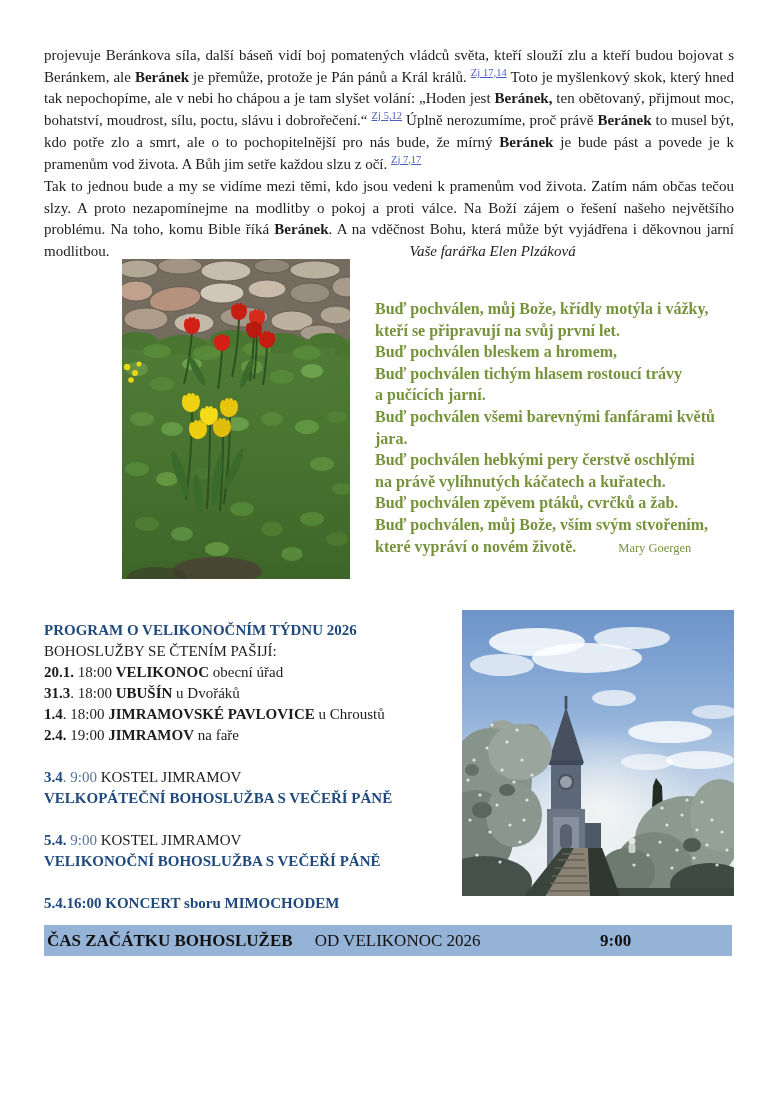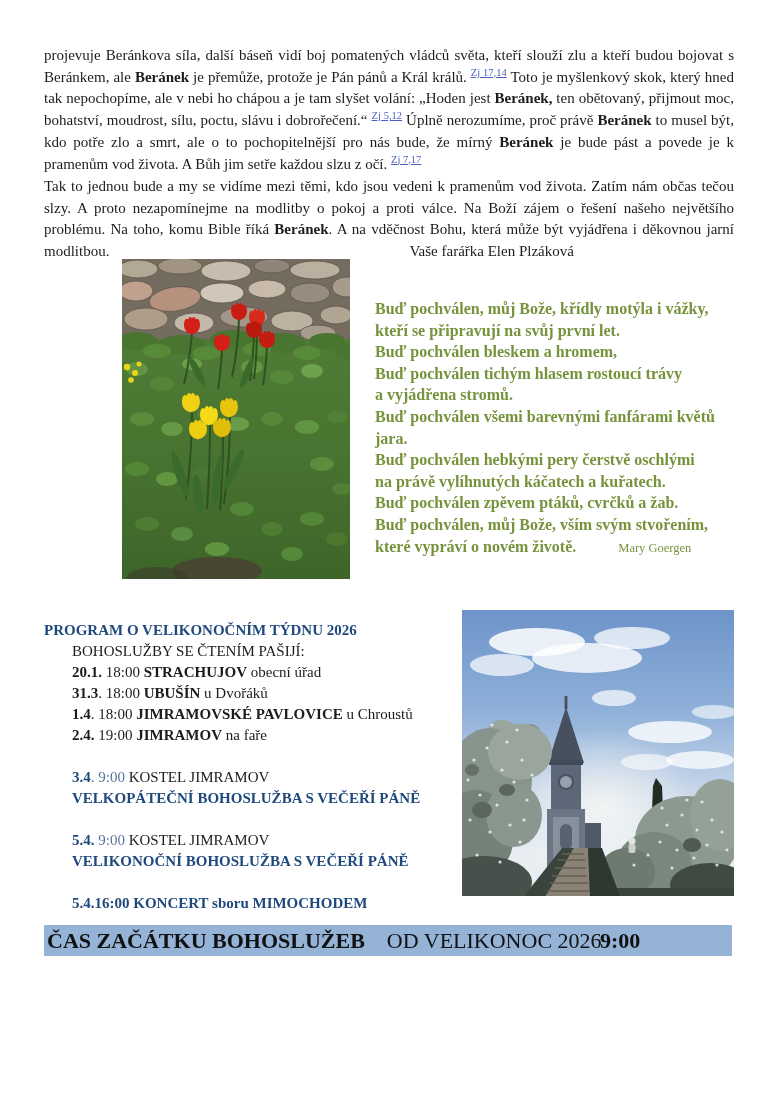--- a/index.html
+++ b/index.html
@@ -7,34 +7,34 @@
     position:relative;width:778px;height:1100px;background:#ffffff;overflow:hidden;
     font-family:"Liberation Serif","DejaVu Serif",serif;color:#1c1c1c;
   }
   .body-text{position:absolute;left:44px;width:690px;margin:0;font-size:15px;line-height:21.7px;text-align:justify;}
   .para1{top:45px;}
   .para2{top:176px;}
   .b{font-weight:bold;}
   .blue{color:#1f497d;}
   .blue2{color:#56749f;}
   .link{color:#4a5fc1;text-decoration:underline;vertical-align:super;font-size:10.5px;line-height:0;cursor:pointer;}
-  .signature{margin-left:300px;white-space:nowrap;}
+  .signature{margin-left:300px;white-space:nowrap;font-style:italic;}
   figure{margin:0;padding:0;position:absolute;overflow:hidden;}
   .tulip-photo{left:122px;top:259px;width:228px;height:320px;}
   .church-photo{left:462px;top:610px;width:272px;height:286px;}
   .poem{position:absolute;left:375px;top:298px;width:372px;font-size:16px;font-weight:bold;color:#76933c;line-height:21.6px;}
   .poem-line{white-space:nowrap;}
   .attribution{font-weight:normal;font-size:12.5px;margin-left:42px;color:#76933c;}
   .program{position:absolute;left:44px;top:620px;width:430px;font-size:15px;line-height:21px;}
   .prog-title{color:#1f497d;font-weight:bold;font-size:15px;}
   .prog-line{white-space:nowrap;}
-  .prog-group{margin-bottom:21px;margin-left:28px;}
+  .prog-group{margin-bottom:21px;}
   .banner{
     position:absolute;left:44px;top:925px;width:688px;height:31px;background:#95b3d7;
-    display:flex;align-items:center;font-size:22px;color:#111;
+    display:flex;align-items:center;font-size:17px;color:#111;
   }
   .banner-bold{font-weight:bold;margin-left:3px;white-space:nowrap;}
   .banner-regular{margin-left:22px;white-space:nowrap;}
   .banner-time{position:absolute;left:556px;font-weight:bold;}
 </style>
 </head>
 <body>
 
 <div class="page">
 
@@ -159,35 +159,35 @@
           <circle cx="17" cy="105" r="2.5"></circle>
       </g>
     </svg>
   </figure>
 
   <div class="poem">
     <div class="poem-line">Buď pochválen, můj Bože, křídly motýla i vážky,</div>
     <div class="poem-line">kteří se připravují na svůj první let.</div>
     <div class="poem-line">Buď pochválen bleskem a hromem,</div>
     <div class="poem-line">Buď pochválen tichým hlasem rostoucí trávy</div>
-    <div class="poem-line">a vyjádřena stromů.</div>
+    <div class="poem-line">a pučících jarní.</div>
     <div class="poem-line">Buď pochválen všemi barevnými fanfárami květů</div>
     <div class="poem-line">jara.</div>
     <div class="poem-line">Buď pochválen hebkými pery čerstvě oschlými</div>
     <div class="poem-line">na právě vylíhnutých káčatech a kuřatech.</div>
     <div class="poem-line">Buď pochválen zpěvem ptáků, cvrčků a žab.</div>
     <div class="poem-line">Buď pochválen, můj Bože, vším svým stvořením,</div>
     <div class="poem-line"><span>které vypráví o novém životě.</span><span class="attribution">Mary Goergen</span></div>
   </div>
 
   <div class="program">
     <div class="prog-title">PROGRAM O VELIKONOČNÍM TÝDNU 2026</div>
     <div class="prog-group">
       <div class="prog-line"><span>BOHOSLUŽBY SE ČTENÍM PAŠIJÍ:</span></div>
-      <div class="prog-line"><span class="b">20.1.</span><span> 18:00 </span><span class="b">STRACHUJOV</span><span> obecní úřad</span></div>
+      <div class="prog-line"><span class="b">20.1.</span><span> 18:00 </span><span class="b">VELIKONOC</span><span> obecní úřad</span></div>
       <div class="prog-line"><span class="b">31.3</span><span>. 18:00 </span><span class="b">UBUŠÍN</span><span> u Dvořáků</span></div>
       <div class="prog-line"><span class="b">1.4</span><span>. 18:00 </span><span class="b">JIMRAMOVSKÉ PAVLOVICE</span><span> u Chroustů</span></div>
       <div class="prog-line"><span class="b">2.4.</span><span> 19:00 </span><span class="b">JIMRAMOV</span><span> na faře</span></div>
     </div>
     <div class="prog-group">
       <div class="prog-line"><span class="b blue">3.4</span><span class="blue2">. 9:00 </span><span>KOSTEL JIMRAMOV</span></div>
       <div class="prog-line"><span class="b blue">VELKOPÁTEČNÍ BOHOSLUŽBA S VEČEŘÍ PÁNĚ</span></div>
     </div>
     <div class="prog-group">
       <div class="prog-line"><span class="b blue">5.4.</span><span class="blue2"> 9:00 </span><span>KOSTEL JIMRAMOV</span></div>

